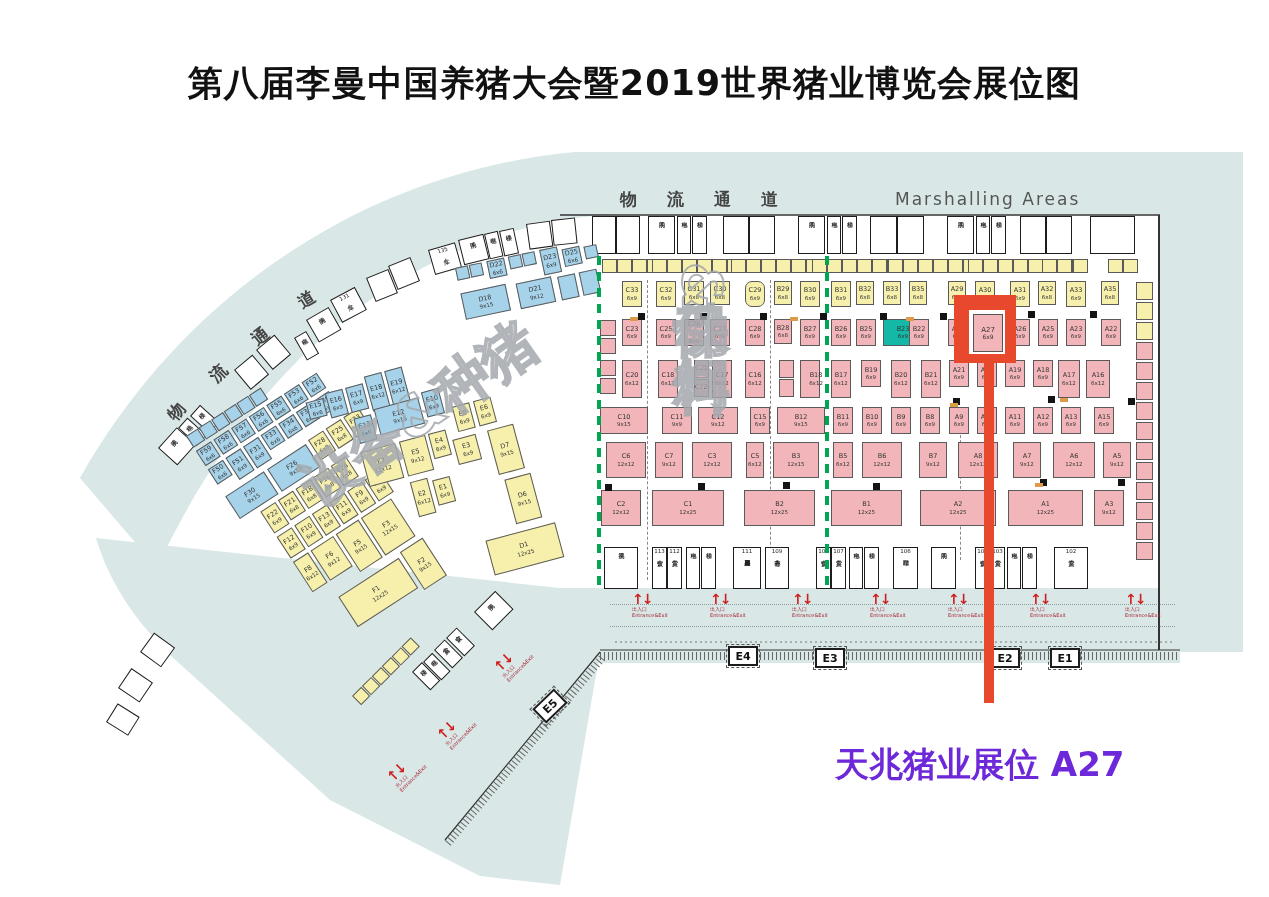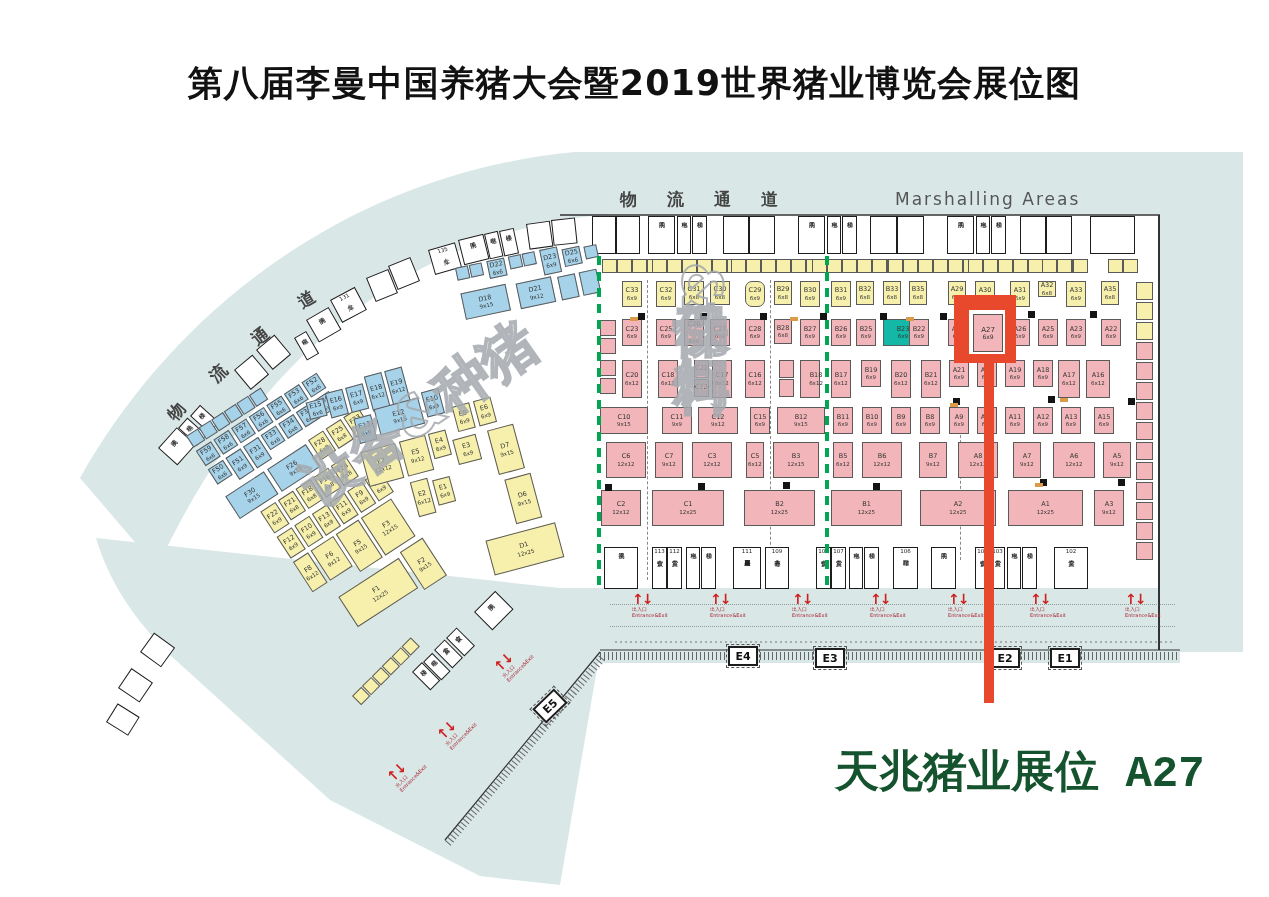--- a/index.html
+++ b/index.html
@@ -35,22 +35,22 @@
   .entr{position:absolute;z-index:3;text-align:left;}
   .entr .ar{font-size:14px;font-weight:bold;color:#cf1f1f;letter-spacing:-2px;line-height:1;}
   .entr .lbl{font-size:5px;color:#a23;line-height:1.2;white-space:nowrap;}
   .fanc{position:absolute;transform-origin:0 0;z-index:2;}
   .cchar{position:absolute;font-size:17px;font-weight:bold;color:#444;z-index:2;}
   #red-box,#red-line{position:absolute;background:#E8492C;z-index:5;}
   #red-window{position:absolute;background:#fff;z-index:6;}
   #red-a27{position:absolute;background:#f2b6ba;border:1px solid #555;z-index:7;
            display:flex;flex-direction:column;align-items:center;justify-content:center;
            font-size:7px;line-height:1.15;color:#333;}
-  #red-label{position:absolute;font-size:44px;font-weight:bold;color:#14532d;z-index:6;
-             white-space:nowrap;font-family:Liberation Mono, monospace;}
+  #red-label{position:absolute;font-size:34px;font-weight:bold;color:#6d28d9;z-index:6;
+             white-space:nowrap;}
   #marshalling{position:absolute;font-size:17px;color:#555;letter-spacing:2px;z-index:2;}
 </style>
 </head>
 <body>
 
 <div id="stage">
 
   <svg id="bg" width="1269" height="897">
     <path d="M 80,478 C 180,300 360,172 575,152 L 1243,152 L 1243,214 L 618,214 C 440,224 268,330 157,568 Z" fill="#d9e8e7"></path>
     <rect x="1160" y="214" width="83" height="438" fill="#d9e8e7"></rect>
@@ -214,21 +214,21 @@
         <span class="sz">6x8</span>
       </div>
       <div class="booth" style="left: 975px; top: 281px; width: 20px; height: 26px; background: rgb(246, 240, 172);">
         <span>A30</span>
         <span class="sz">6x9</span>
       </div>
       <div class="booth" style="left: 1010px; top: 281px; width: 20px; height: 26px; background: rgb(246, 240, 172);">
         <span>A31</span>
         <span class="sz">6x9</span>
       </div>
-      <div class="booth" style="left: 1038px; top: 281px; width: 18px; height: 16px; background: rgb(246, 240, 172);">
+      <div class="booth" style="left: 1038px; top: 281px; width: 18px; height: 24px; background: rgb(246, 240, 172);">
         <span>A32</span>
         <span class="sz">6x8</span>
       </div>
       <div class="booth" style="left: 1066px; top: 281px; width: 20px; height: 26px; background: rgb(246, 240, 172);">
         <span>A33</span>
         <span class="sz">6x9</span>
       </div>
       <div class="booth" style="left: 1101px; top: 281px; width: 18px; height: 24px; background: rgb(246, 240, 172);">
         <span>A35</span>
         <span class="sz">6x8</span>

